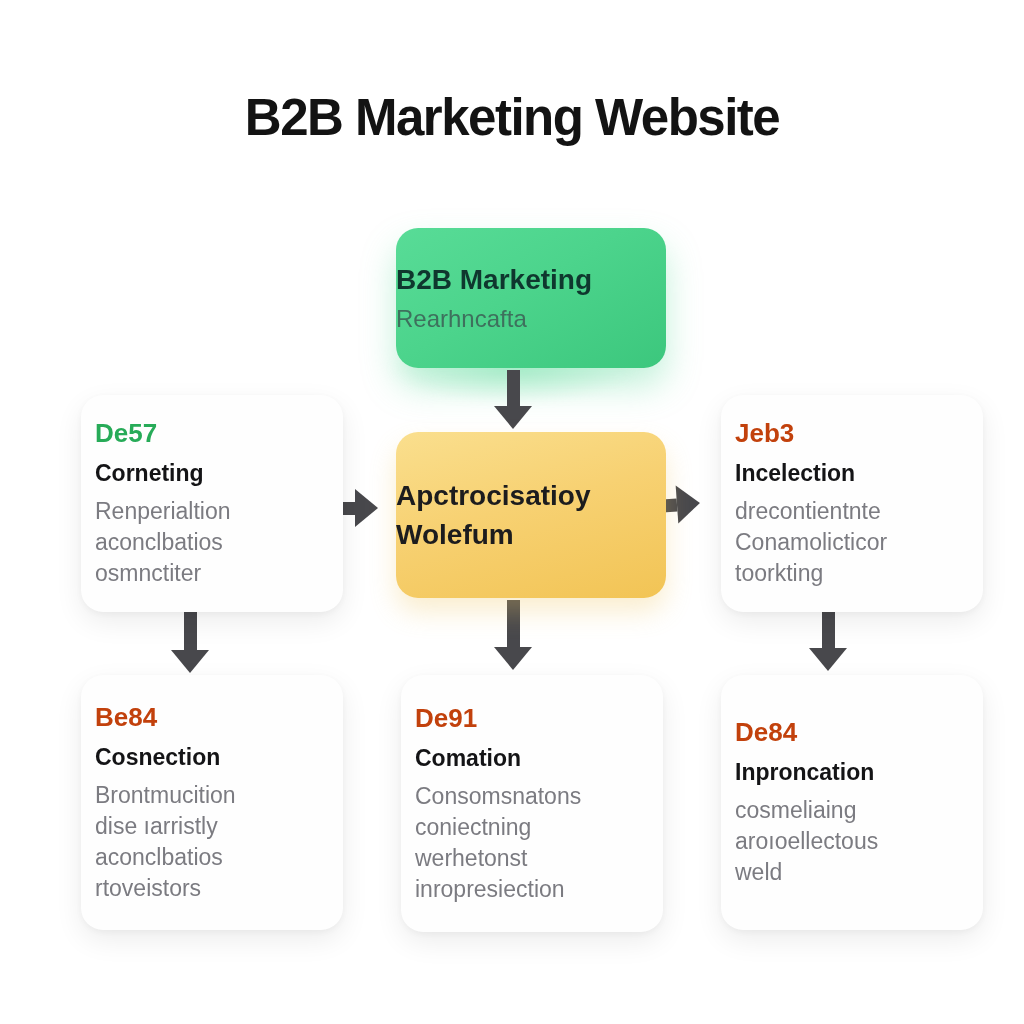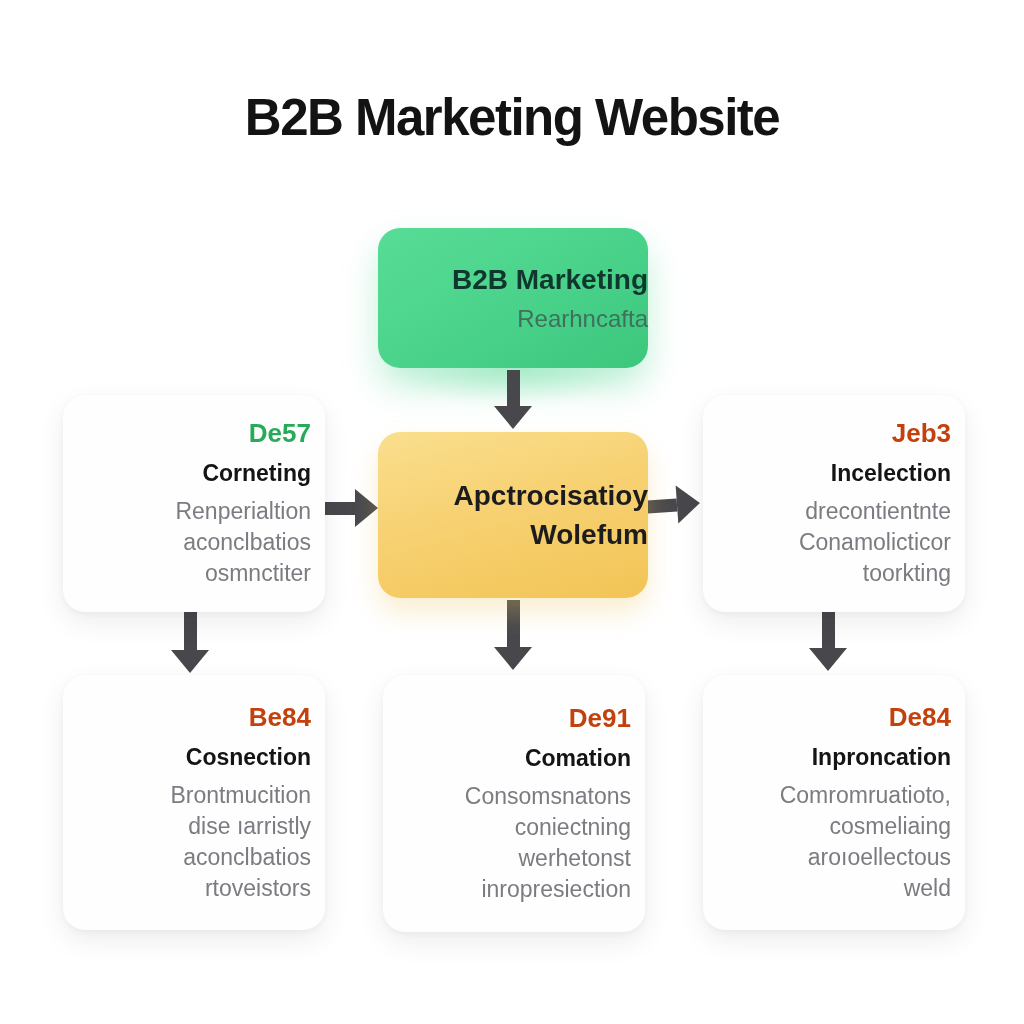--- a/index.html
+++ b/index.html
@@ -15,22 +15,23 @@
     position:absolute; left:0; right:0; top:88px;
     margin:0; text-align:center;
     font-size:51px; font-weight:bold; letter-spacing:-1.5px;
     color:#131313;
   }
 
   .node {
     position:absolute; box-sizing:border-box;
     border-radius:22px;
     display:flex; flex-direction:column;
-    align-items:flex-end; justify-content:center;
+    align-items:flex-start; justify-content:center;
     text-align:center;
+    margin-left:18px;
   }
 
   
   .node.green {
     left:378px; top:228px; width:270px; height:140px;
     background:linear-gradient(150deg,#58dc97 0%,#4cd48c 45%,#3cc77d 100%);
     box-shadow:0 18px 34px rgba(97,219,158,0.38);
   }
   .green-title { font-size:28px; font-weight:bold; color:#0f372e; }
   .green-sub   { font-size:24px; color:#3e705d; margin-top:9px; }
@@ -162,19 +163,18 @@
     <div class="heading">Comation</div>
     <div class="body-line">Consomsnatons</div>
     <div class="body-line">coniectning</div>
     <div class="body-line">werhetonst</div>
     <div class="body-line">inropresiection</div>
   </div>
 
   <div class="node card card-br">
     <div class="code">De84</div>
     <div class="heading">Inproncation</div>
-    <div class="body-line">Comromruatioto,</div>
     <div class="body-line">cosmeliaing</div>
     <div class="body-line">aroıoellectous</div>
     <div class="body-line">weld</div>
   </div>
 
 </div>
 
 </body></html>

